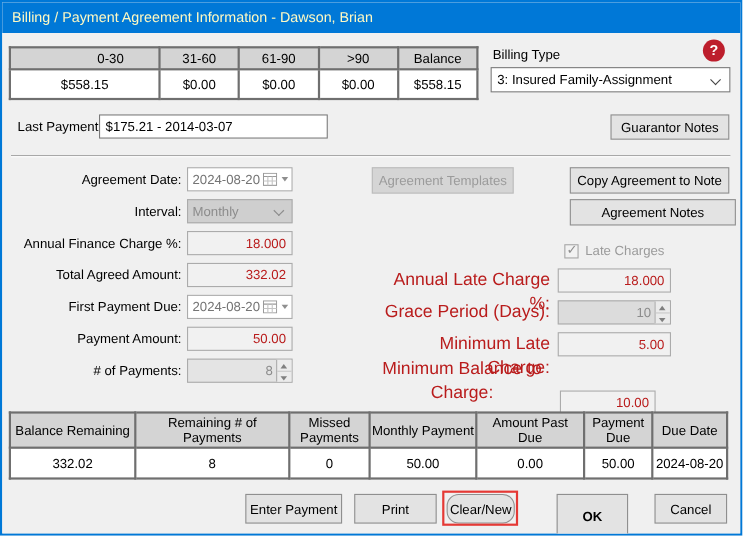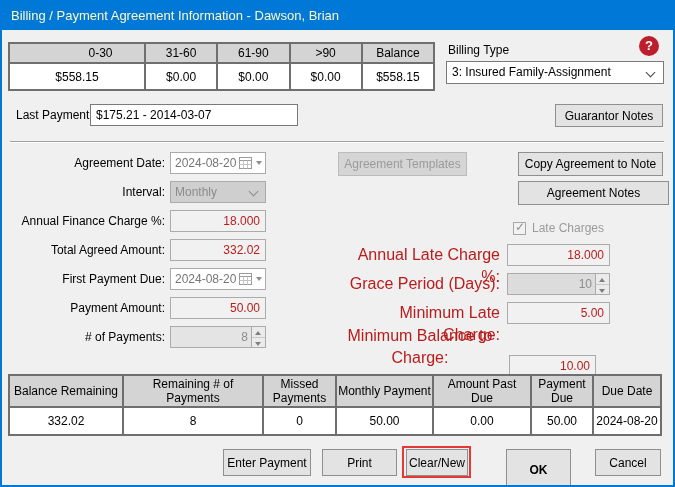--- a/index.html
+++ b/index.html
@@ -206,20 +206,20 @@
         <td>50.00</td>
         <td>0.00</td>
         <td>50.00</td>
         <td>2024-08-20</td>
       </tr>
     </tbody>
       </table>
 
     <div class="btn" style="left:221px;top:419px;width:88px;height:27px;">Enter Payment</div>
     <div class="btn" style="left:320px;top:419px;width:75px;height:27px;">Print</div>
-    <div class="btn" style="left:404px;top:419px;width:62px;height:27px;">Clear/New</div>
+    <div class="btn" style="left:404px;top:419px;width:62px;height:27px;border-radius:11px;">Clear/New</div>
     <div class="btn" style="left:504px;top:419px;width:65px;height:42px;font-weight:bold;">OK</div>
     <div class="btn" style="left:593px;top:419px;width:66px;height:27px;">Cancel</div>
 
     <div class="ann"></div>
 
   </div>
 </div>
 
 </body></html>

